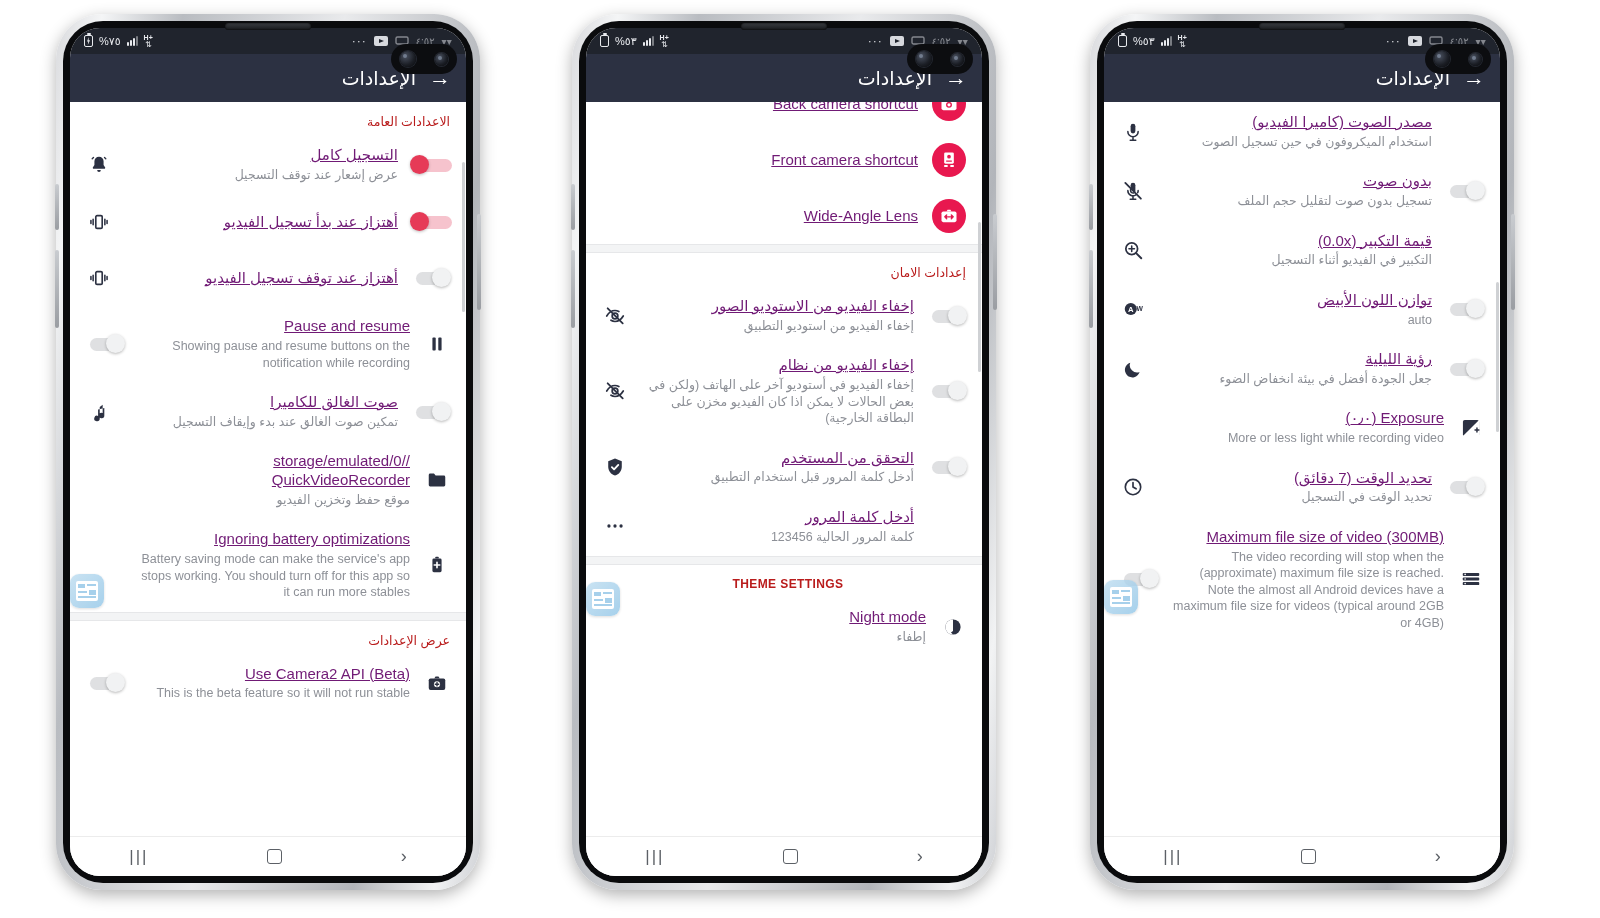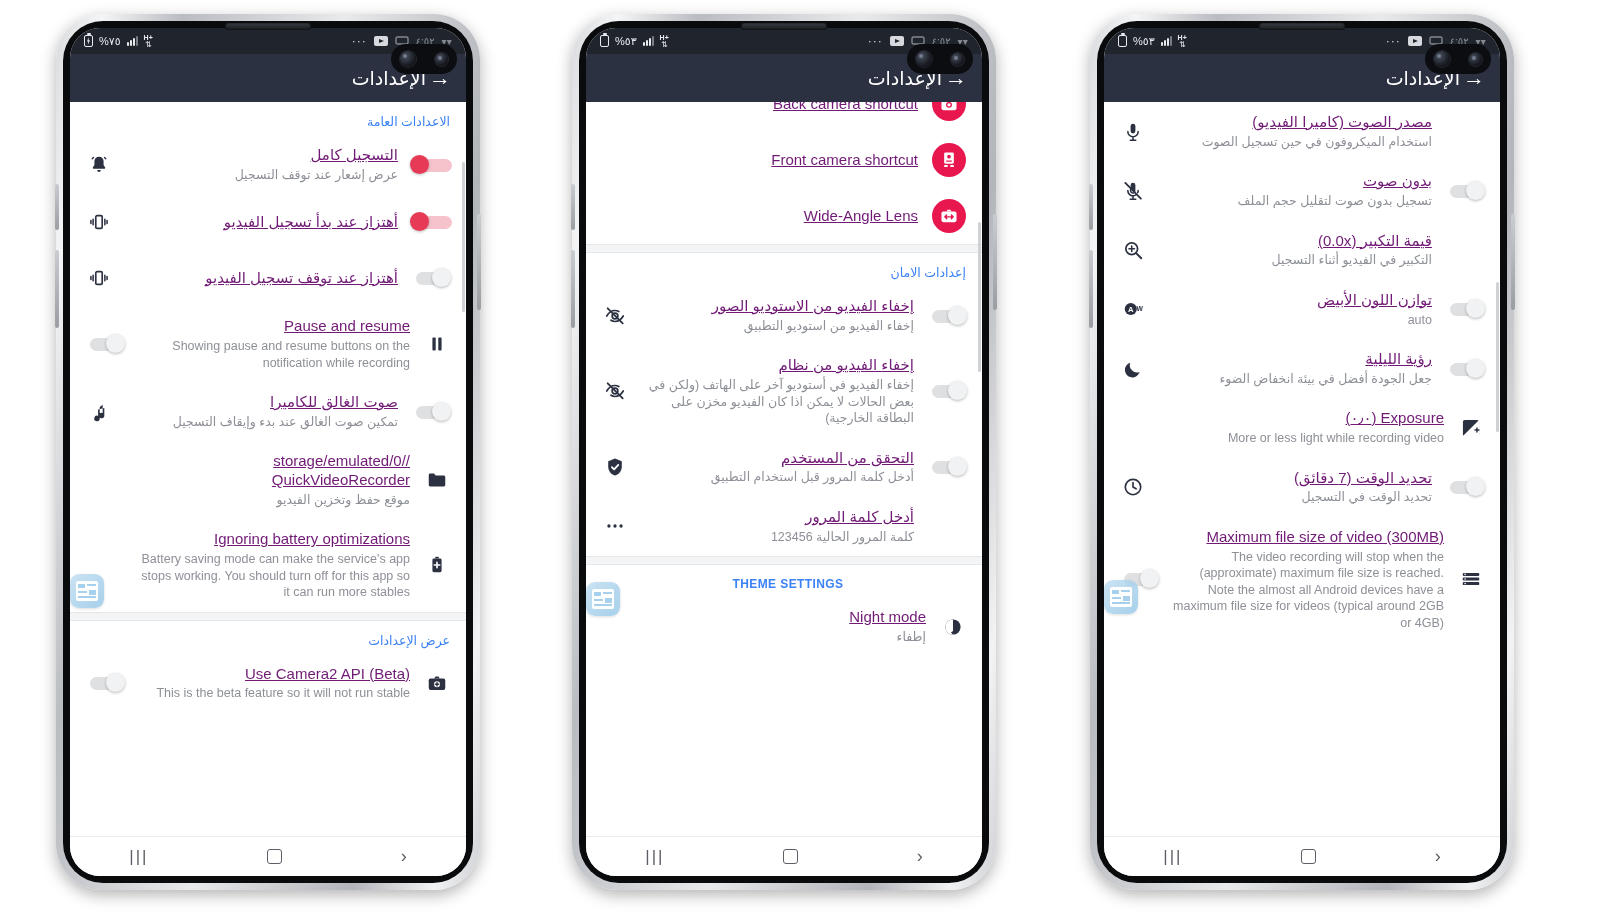--- a/index.html
+++ b/index.html
@@ -69,30 +69,30 @@
     background:#0c0d10; border-radius:16px; display:flex; align-items:center;
     justify-content:space-around; z-index:6;
   }
   .lens{ width:16px; height:16px; border-radius:50%; background:radial-gradient(circle at 34% 32%,#4a5160 0%,#1b1e25 58%,#08090b 100%); box-shadow:0 0 0 1px #232730; }
   .lens.sm{ width:13px; height:13px; }
   .lens:after{ content:""; display:block; width:4px; height:4px; border-radius:50%; background:#7d889b; margin:3px 0 0 3px; opacity:.8; }
 
   
   .appbar{
     flex:0 0 48px; height:48px; background:#2c3142; color:#fff;
-    display:flex; align-items:center; padding:0 14px; gap:2px;
+    display:flex; align-items:center; padding:0 14px; gap:12px;
   }
   .appbar .arrow{ font-size:22px; line-height:1; width:24px; text-align:center; }
   .appbar .title{ font-size:19px; font-weight:400; flex:1; text-align:right; }
 
   
   .content{ flex:1; background:#fff; position:relative; overflow:hidden; }
   .scroller{ position:absolute; inset:0; direction:rtl; }
   .sect-head{
-    color:#3b82f6; font-size:12.5px; padding:12px 16px 6px 16px;
+    color:#b91c1c; font-size:12.5px; padding:12px 16px 6px 16px;
     text-align:right; font-weight:400;margin-left:24px;
   }
   .sect-head.ltr{ direction:ltr; text-align:center; padding-left:0; padding-right:16px; font-weight:700; letter-spacing:.4px; font-size:12px; }
   .row{
     display:flex; align-items:center; gap:12px;
     padding:11px 14px; min-height:56px;
   }
   .row .icon{ flex:0 0 30px; display:flex; align-items:center; justify-content:center; color:#2c3142; }
   .row .txt{ flex:1; text-align:right; }
   .row .txt .t{ font-size:15px; color:#701a75; line-height:1.25;text-decoration:underline; }

